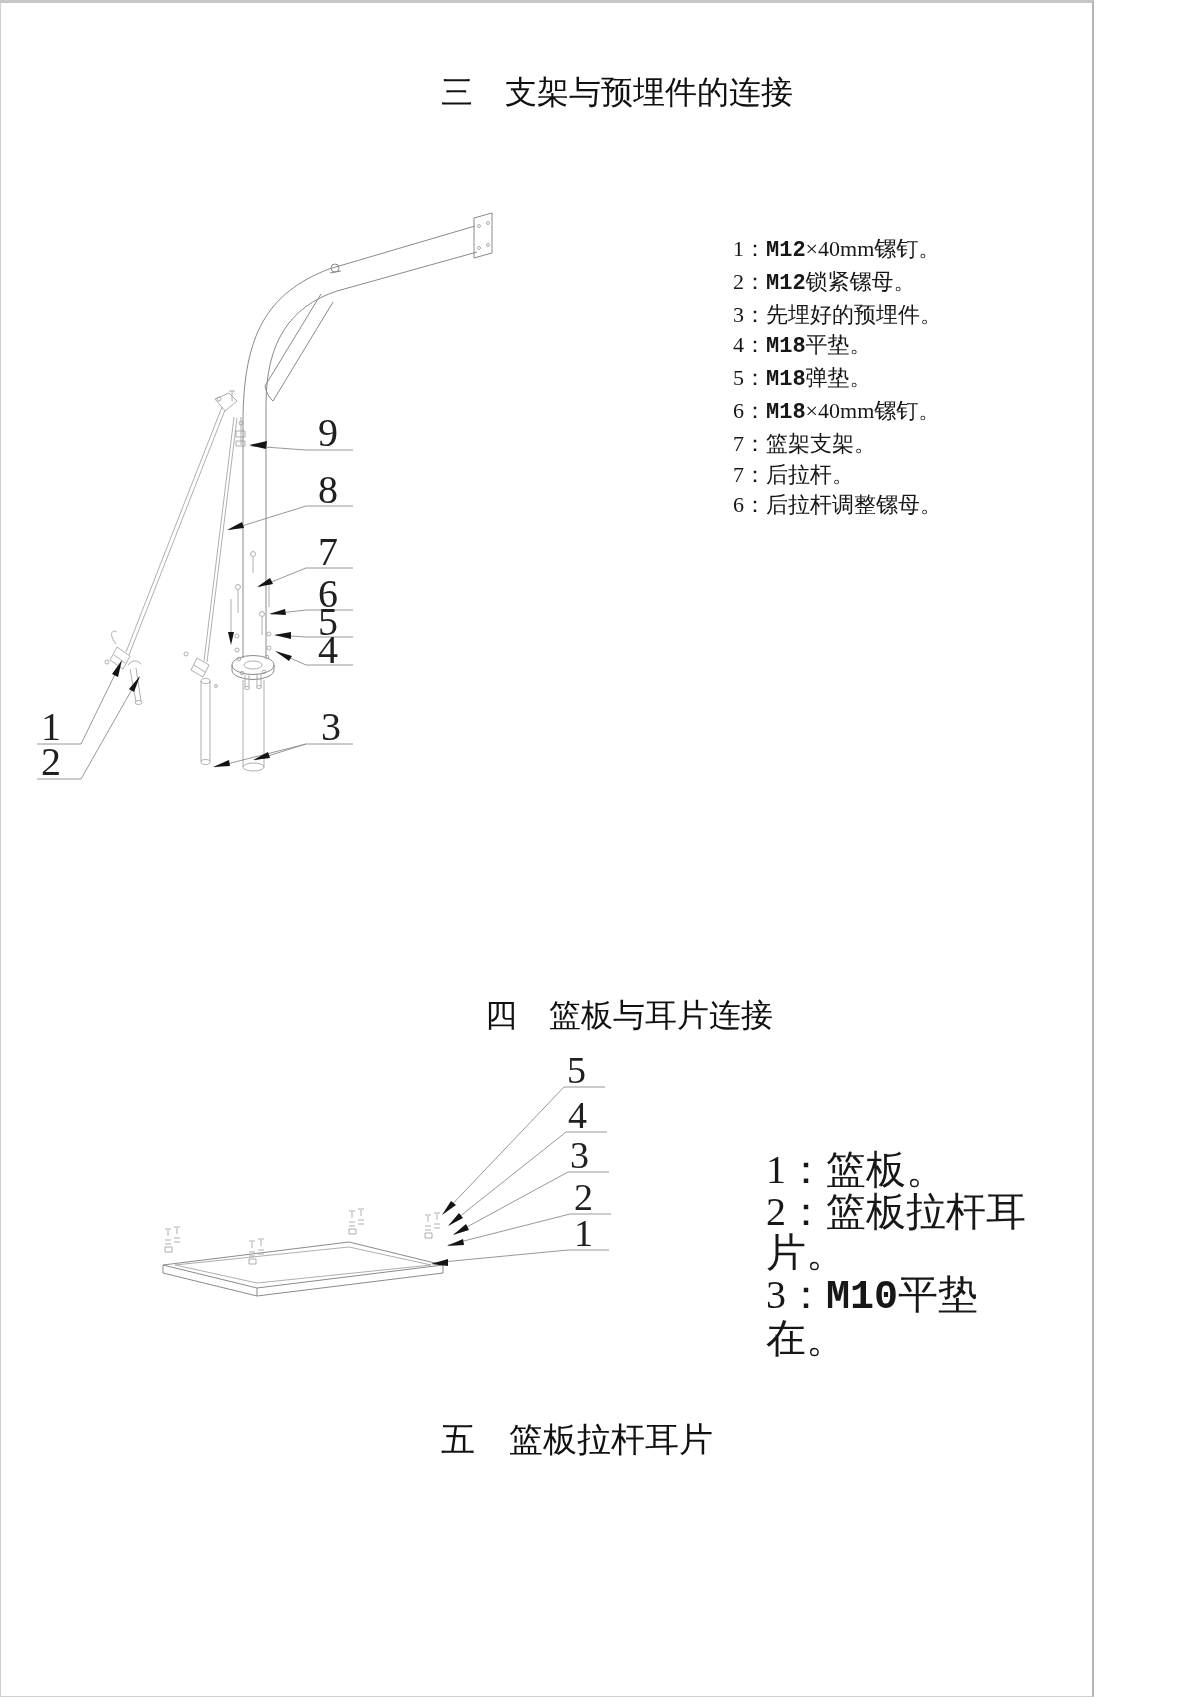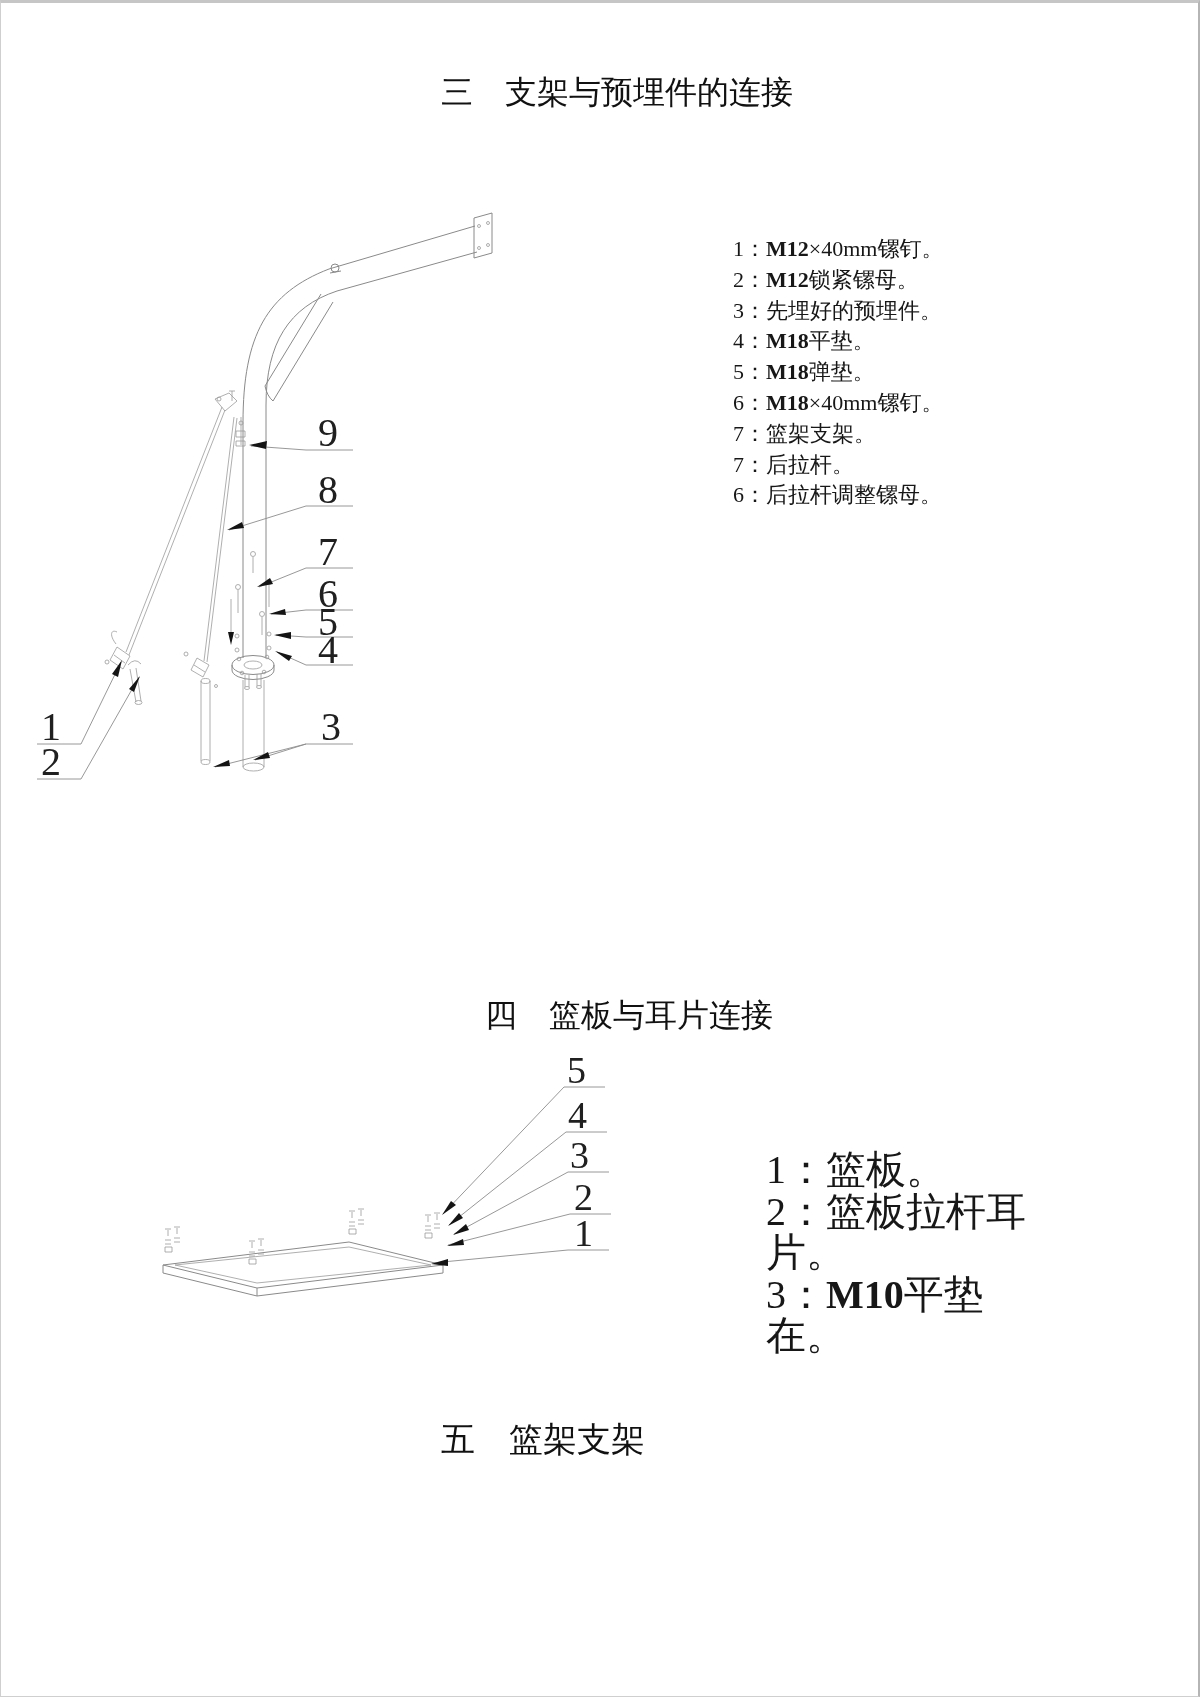--- a/index.html
+++ b/index.html
@@ -1,48 +1,48 @@
 <!DOCTYPE html>
 <html><head>
 <meta charset="utf-8">
 <style>
   html,body{margin:0;padding:0;background:#ffffff;}
   .page{
-    position:relative;width:1200px;height:1697px;background:#ffffff;overflow:hidden;
+    position:relative;width:1094px;height:1697px;background:#ffffff;overflow:hidden;
     border-top:3px solid #c6c6c6;border-left:1px solid #cfcfcf;
     border-right:2px solid #b5b5b5;border-bottom:1px solid #cfcfcf;
     box-sizing:border-box;
     font-family:"Liberation Serif","DejaVu Serif",serif;color:#1c1c1c;
   }
   .sec-title{position:absolute;white-space:nowrap;color:#111;}
   .t1{left:440px;top:68px;font-size:32px;}
   .t2{left:440px;top:991px;font-size:32px;margin-left:44px;}
   .t3{left:440px;top:1414px;font-size:34px;}
   .parts{position:absolute;}
   .parts-s3{left:732px;top:231px;width:250px;font-size:22px;line-height:30.8px;white-space:nowrap;}
   .parts-s4{left:765px;top:1146px;width:285px;font-size:40px;line-height:41.5px;word-break:break-all;}
   .parts-line{color:#171717;}
-  .mcode{font-family:Liberation Serif, serif;font-weight:700;}
+  .mcode{font-family:Liberation Mono, monospace;font-weight:700;}
   svg.diagram{position:absolute;left:0;top:0;}
   .thin{stroke:#8a8a8a;stroke-width:1;fill:none;}
   .thin2{stroke:#9a9a9a;stroke-width:0.8;fill:none;}
   .leader{stroke:#8c8c8c;stroke-width:0.9;fill:none;}
   .arrow{fill:#141414;stroke:none;}
   .callout-num{font-family:"Liberation Serif","DejaVu Serif",serif;fill:#202020;}
   .cn1{font-size:40px;}
   .cn2{font-size:38px;}
 </style>
 </head>
 <body>
 
 <div class="page">
 
   <div class="sec-title t1">三　支架与预埋件的连接</div>
   <div class="sec-title t2">四　篮板与耳片连接</div>
-  <div class="sec-title t3">五　篮架支架</div>
+  <div class="sec-title t3">五　篮板拉杆耳片</div>
 
   <div class="parts parts-s3">
     <div class="parts-line">1：<span class="mcode">M12</span>×40mm镙钉。</div>
     <div class="parts-line">2：<span class="mcode">M12</span>锁紧镙母。</div>
     <div class="parts-line">3：先埋好的预埋件。</div>
     <div class="parts-line">4：<span class="mcode">M18</span>平垫。</div>
     <div class="parts-line">5：<span class="mcode">M18</span>弹垫。</div>
     <div class="parts-line">6：<span class="mcode">M18</span>×40mm镙钉。</div>
     <div class="parts-line">7：篮架支架。</div>
     <div class="parts-line">7：后拉杆。</div>

